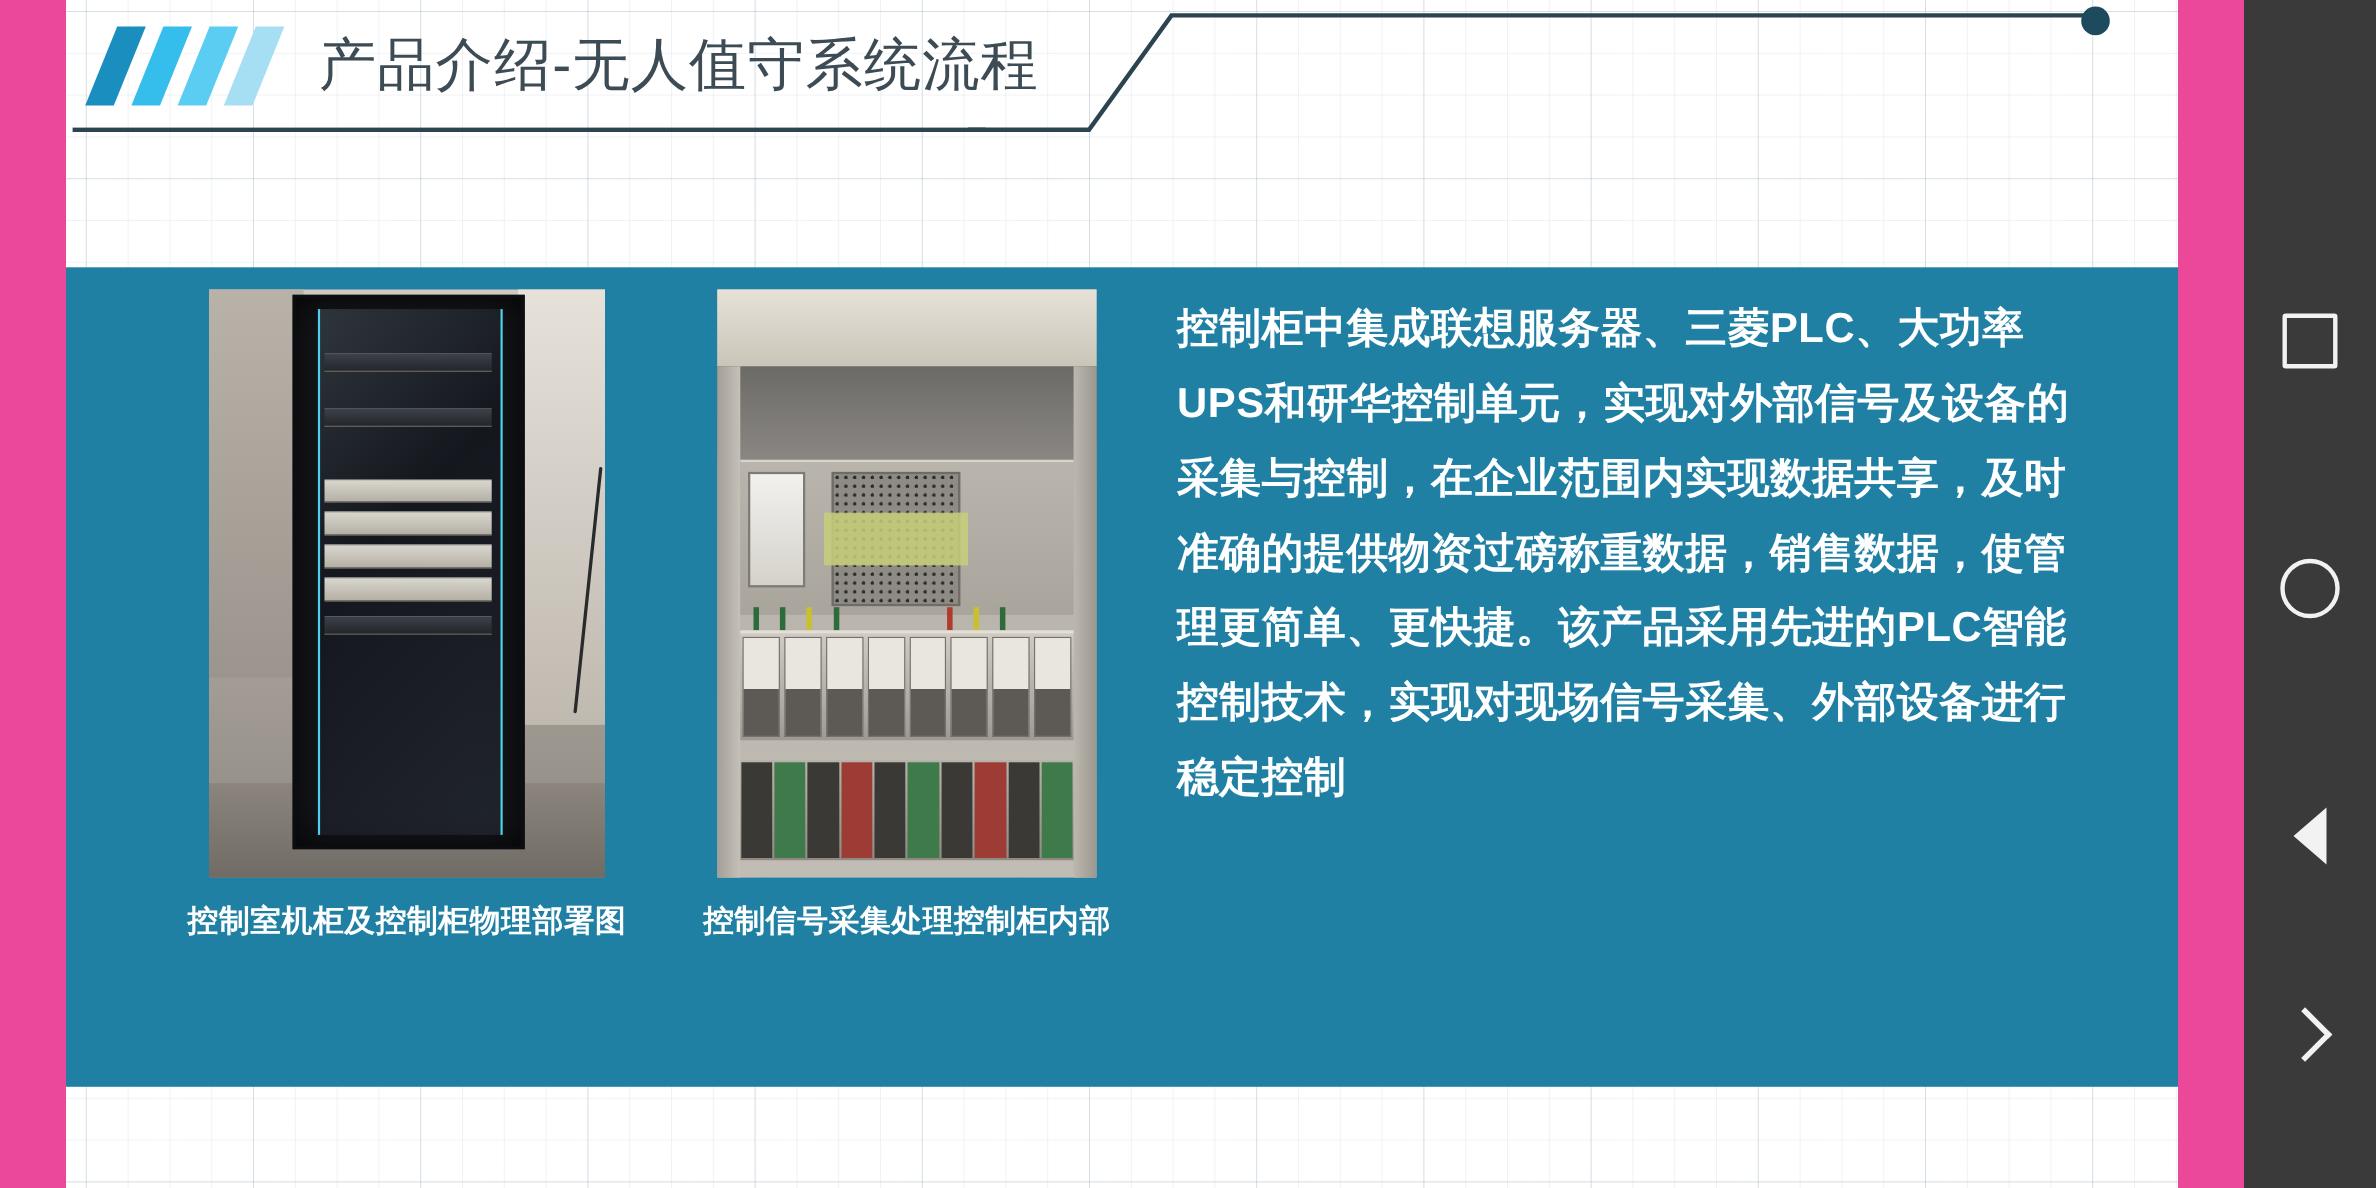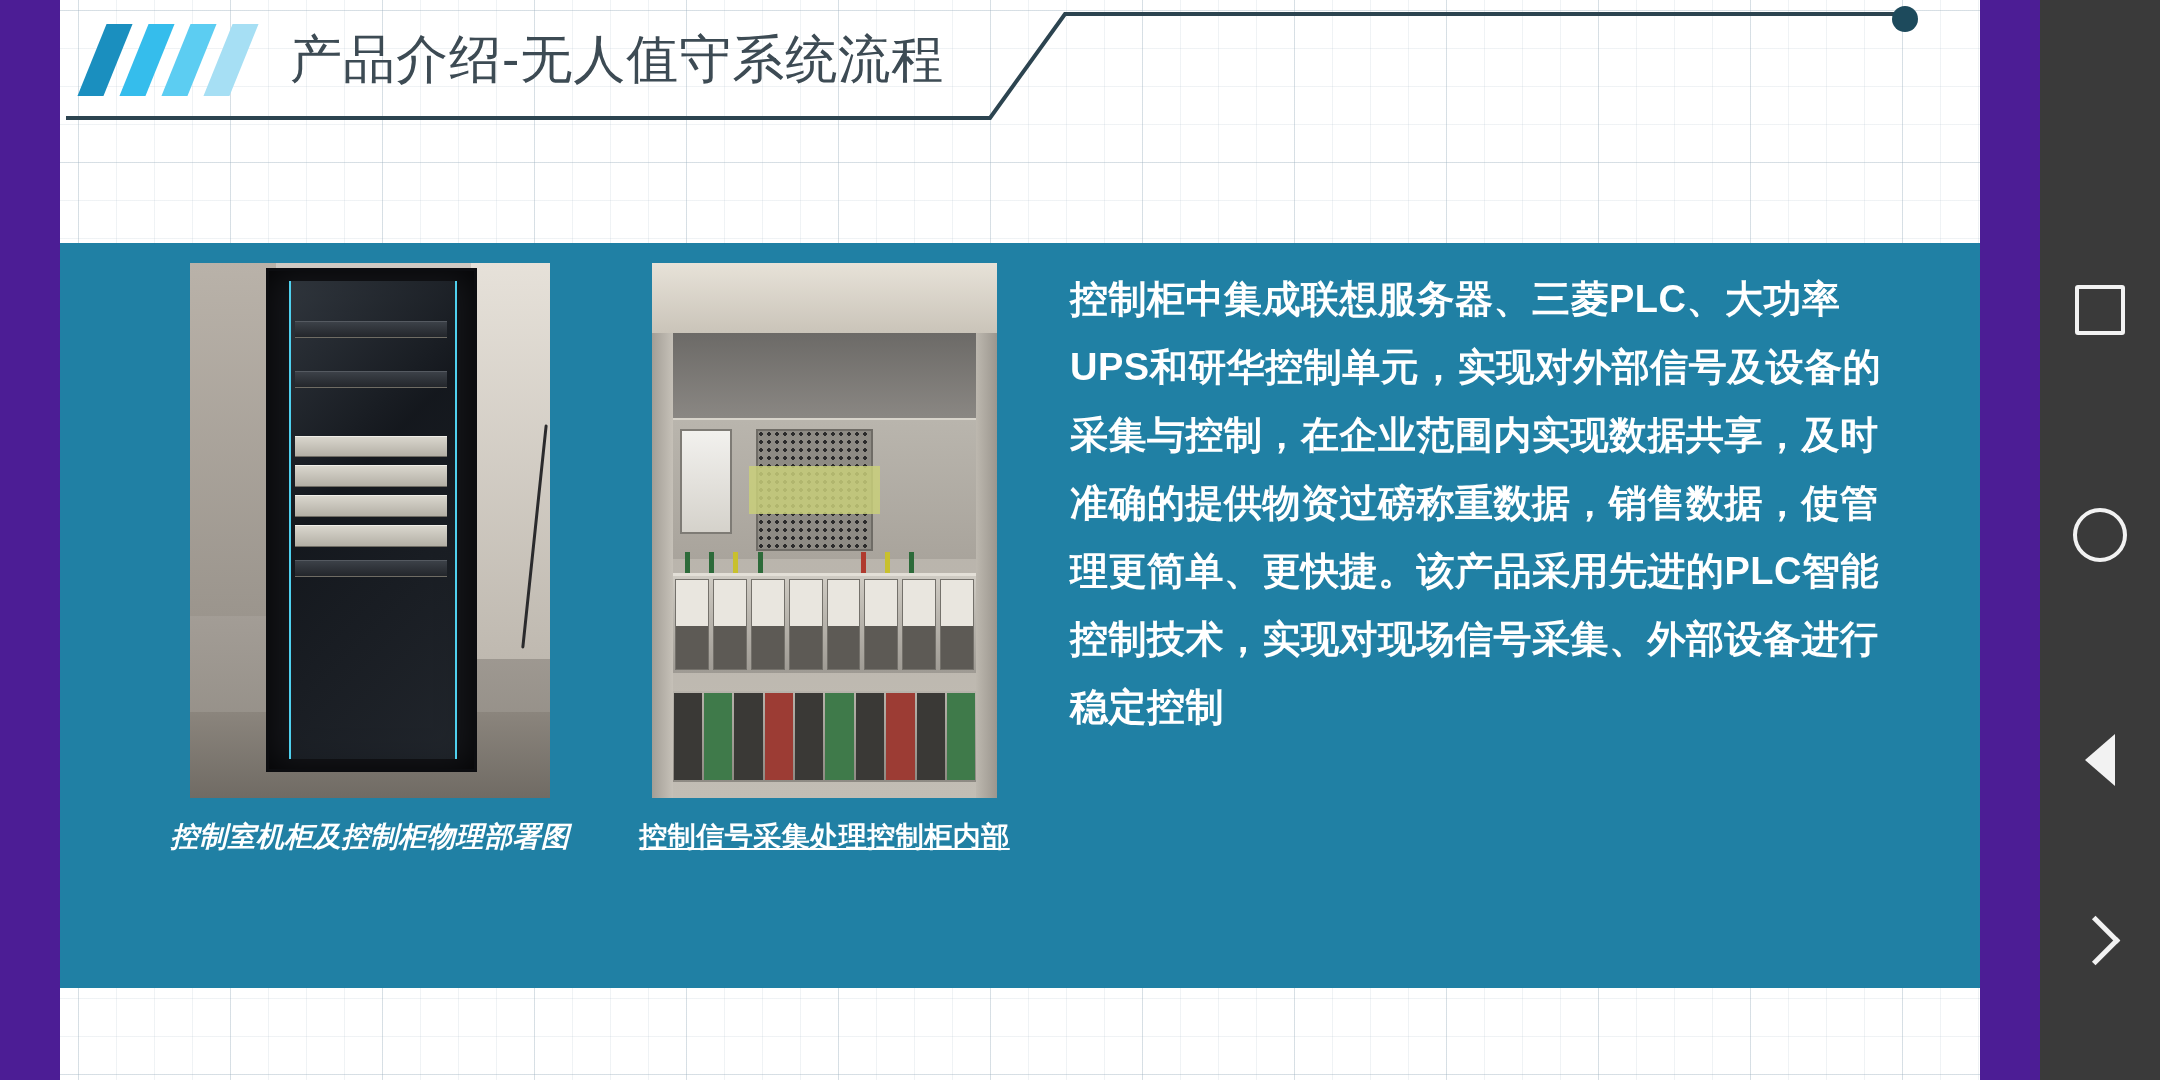--- a/index.html
+++ b/index.html
@@ -17,21 +17,21 @@
     position: relative;
     width: 2160px;
     height: 1080px;
   }
 
   
   .stage {
     position: absolute;
     left: 0; top: 0;
     width: 2040px; height: 1080px;
-    background: #4c1d95;
+    background: #ec4899;
   }
   .slide {
     position: absolute;
     left: 60px; top: 0;
     width: 1920px; height: 1080px;
     background: #ffffff;
     overflow: hidden;
   }
   
   .grid-bg {
@@ -259,22 +259,22 @@
   .caption {
     position: absolute;
     top: 573px;
     color: #ffffff;
     font-size: 28px;
     font-weight: bold;
     line-height: 42px;
     text-align: center;
     letter-spacing: 0.5px;
   }
-  .caption.c1 { left: 110px; width: 400px; font-style: italic; }
-  .caption.c2 { left: 572px; width: 385px; text-decoration: underline; }
+  .caption.c1 { left: 110px; width: 400px; }
+  .caption.c2 { left: 572px; width: 385px; }
 
   
   .body-text {
     position: absolute;
     left: 1010px; top: 22px;
     width: 830px;
     color: #ffffff;
     font-size: 38px;
     font-weight: bold;
     line-height: 68px;

